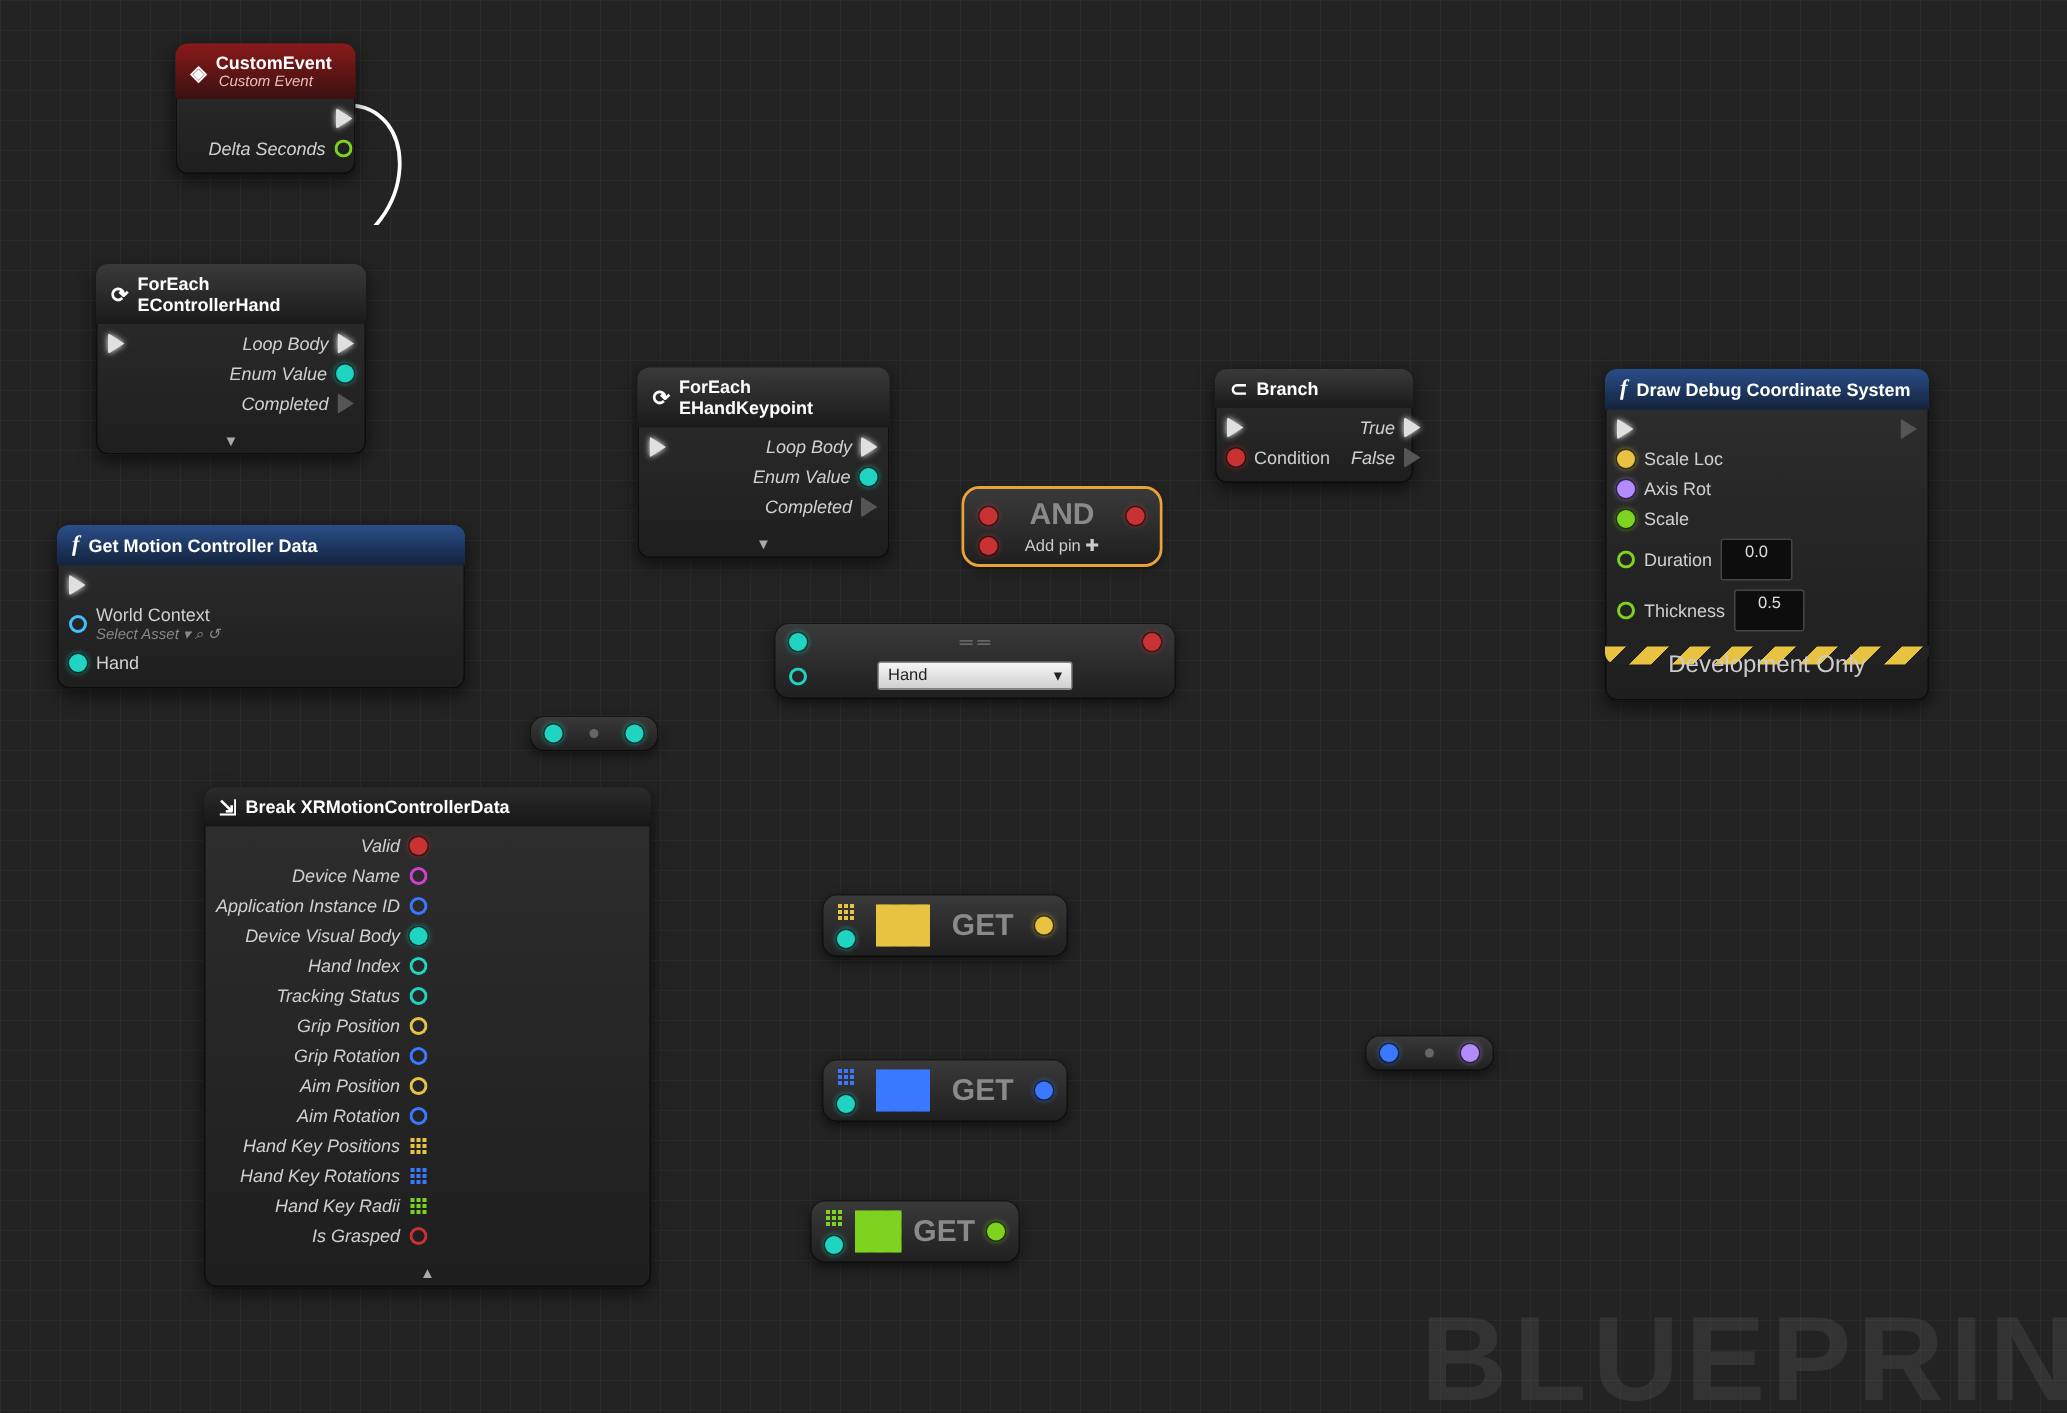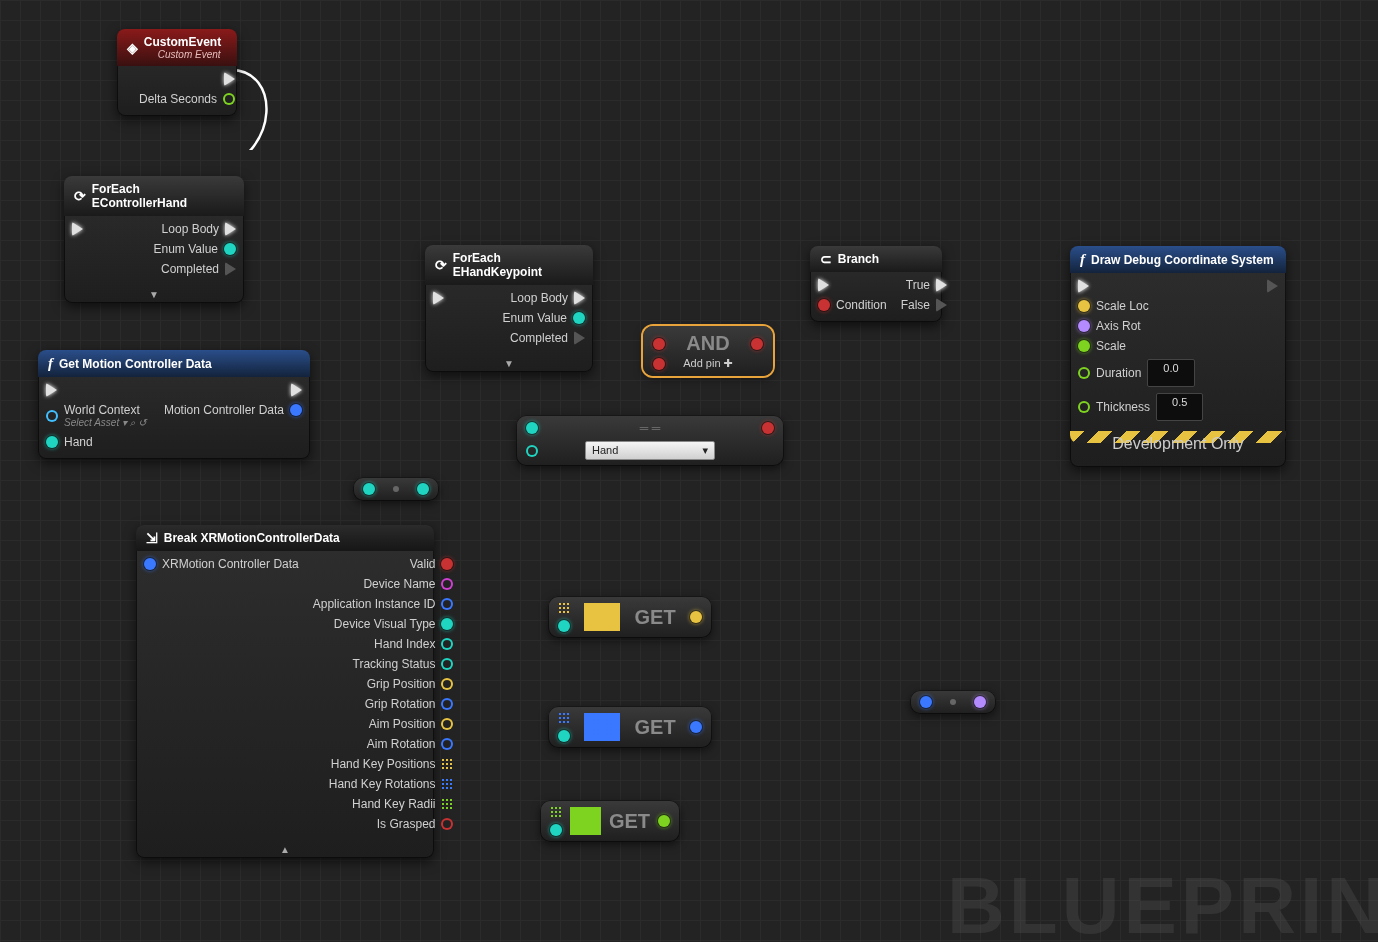--- a/index.html
+++ b/index.html
@@ -40,31 +40,31 @@
     border-radius: 8px;
     box-shadow: 0 4px 12px rgba(0,0,0,0.6), inset 0 0 0 1px rgba(0,0,0,0.6);
     min-width: 120px;
   }
   .node .header {
     padding: 6px 10px;
     border-radius: 8px 8px 0 0;
     display:flex; align-items:center; gap:6px;
     font-weight:600; color:#fff;
   }
-  .node .header .sub { font-size:10px; font-style:italic; color:#e8bdbd; font-weight:400; margin-left:14px;}
+  .node .header .sub { font-size:10px; font-style:italic; color:#e8bdbd; font-weight:400; margin-left:2px;}
   .hdr-red    { background: linear-gradient(#8a1a1a,#3a1010); }
   .hdr-gray   { background: linear-gradient(#3a3a3a,#1a1a1a); }
   .hdr-blue   { background: linear-gradient(#2a4e8a,#13233c); }
   .hdr-dark   { background: linear-gradient(#2b2b2b,#161616); }
 
   .node .body { padding: 6px 8px 10px; display:flex; justify-content:space-between; gap:14px;}
   .col { display:flex; flex-direction:column; gap:6px; }
   .col.right { align-items:flex-end; text-align:right; }
   .row { display:flex; align-items:center; gap:6px; white-space:nowrap; }
-  .row.right { flex-direction: row-reverse; }
+  .row.right { flex-direction: row-reverse; font-style: italic; }
 
   .pin {
     width:12px; height:12px; border-radius:50%;
     box-shadow: 0 0 0 1px rgba(0,0,0,0.5), 0 0 4px currentColor;
     flex:none;
   }
   .pin.hollow { background: transparent !important; box-shadow: inset 0 0 0 2px currentColor; }
   .pin-exec {
     width:0;height:0;
     border-top:7px solid transparent;
@@ -240,29 +240,20 @@
         <div>
           <div>World Context</div>
           <div class="subtext"><span>Select Asset</span> ▾ ⌕ ↺</div>
         </div>
       </div>
       <div class="row">
           <span class="pin c-teal"></span>
           <span>Hand</span>
         </div>
     </div>
-    <div class="col right">
-      <div class="row right">
-          <span class="pin-exec"></span>
-        </div>
-      <div class="row right">
-          <span class="pin c-blue"></span>
-          <span>Motion Controller Data</span>
-        </div>
-    </div>
   </div>
 </div>
 
 <div class="node" style="left:425px; top:245px; width:168px;">
   <div class="header hdr-gray">
     <span class="hdr-icon">⟳</span>
     <span>ForEach EHandKeypoint</span>
   </div>
   <div class="body">
     <div class="col">
@@ -399,42 +390,36 @@
   <span style="width:6px;height:6px;border-radius:50%;background:#666"></span>
   <span class="pin c-purple"></span>
 </div>
 
 <div class="node" style="left:136px; top:525px; width:298px;">
   <div class="header hdr-dark">
     <span class="hdr-icon">⇲</span>
     <span>Break XRMotionControllerData</span>
   </div>
   <div class="body">
-    <div class="col">
-      <div class="row">
-          <span class="pin c-blue"></span>
-          <span>XRMotion Controller Data</span>
-        </div>
-    </div>
     <div class="col right">
       <div class="row right">
           <span class="pin c-red"></span>
           <span>Valid</span>
         </div>
       <div class="row right">
           <span class="pin c-magenta hollow"></span>
           <span>Device Name</span>
         </div>
       <div class="row right">
           <span class="pin c-blue hollow"></span>
           <span>Application Instance ID</span>
         </div>
       <div class="row right">
           <span class="pin c-teal"></span>
-          <span>Device Visual Type</span>
+          <span>Device Visual Body</span>
         </div>
       <div class="row right">
           <span class="pin c-teal hollow"></span>
           <span>Hand Index</span>
         </div>
       <div class="row right">
           <span class="pin c-teal hollow"></span>
           <span>Tracking Status</span>
         </div>
       <div class="row right">

